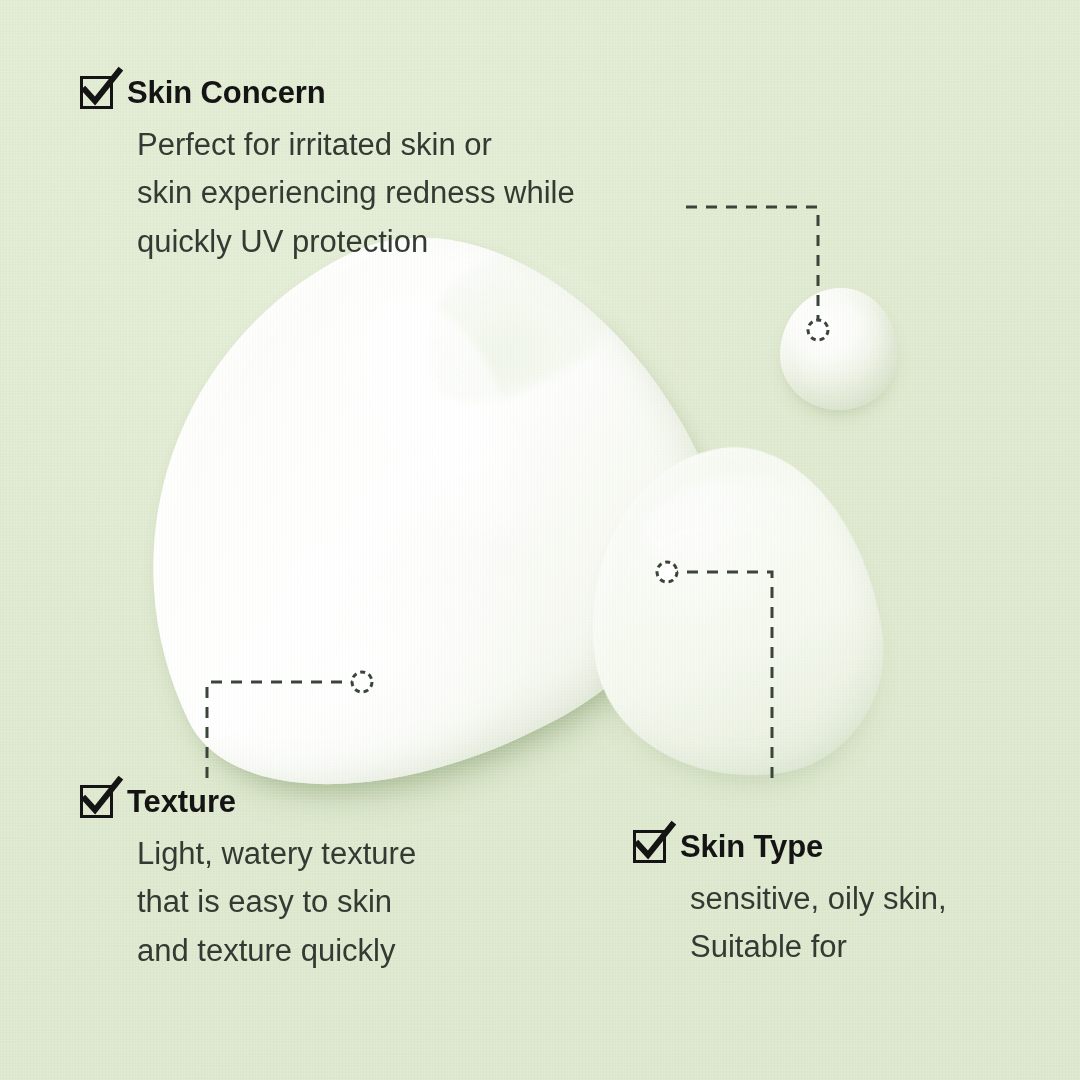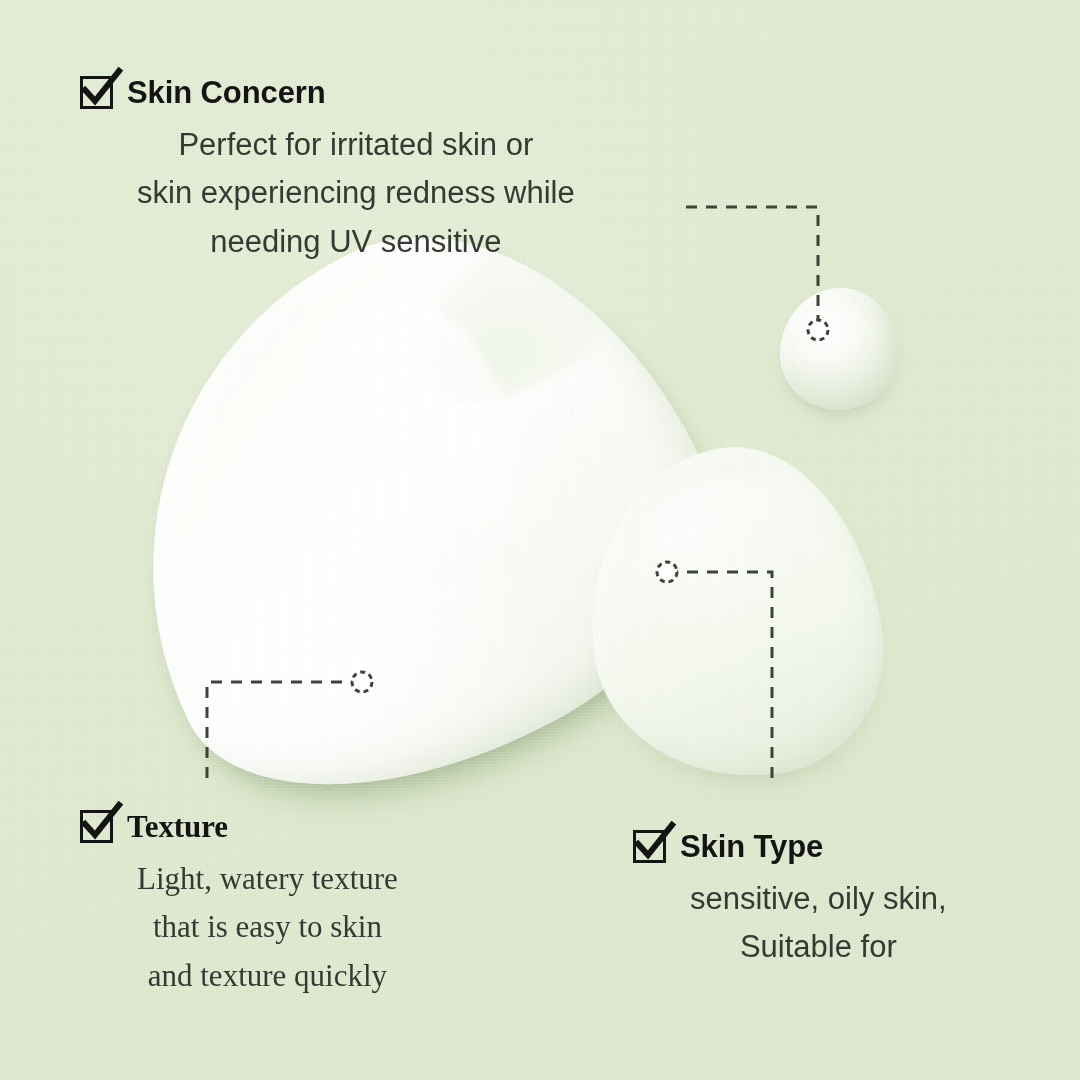--- a/index.html
+++ b/index.html
@@ -129,26 +129,26 @@
     position:absolute;left:0;top:0;width:100%;height:100%;
     border:3px solid #141414;box-sizing:border-box;background:transparent;
   }
   .checkbox svg{position:absolute;left:-2px;top:-8px;overflow:visible;}
   .feat-title{
     font-size:31px;font-weight:bold;color:#141414;
     letter-spacing:-.1px;line-height:1;white-space:nowrap;
   }
   .feat-body{
     font-size:31px;color:#333a33;line-height:1.56;
-    margin-top:12px;margin-left:57px;font-weight:400;text-align:center;
+    margin-top:12px;margin-left:57px;font-weight:400;
   }
   .feat-body .ln{display:block;white-space:nowrap;}
 
   #feature-skin-concern{left:80px;top:76px;}
-  #feature-texture{left:80px;top:810px;font-family:Liberation Serif, serif;}
+  #feature-texture{left:80px;top:785px;}
   #feature-skin-type{left:633px;top:830px;}
 </style>
 </head>
 <body>
 
 <div id="stage">
 
   <div class="shape" id="blob-main">
     <div class="body"></div>
     <div class="tip"></div>
@@ -188,21 +188,21 @@
         <span class="box"></span>
         <svg width="44" height="44" viewBox="0 0 44 44">
           <path d="M7 22 L17 33 L41 3" fill="none" stroke="#141414" stroke-width="6" stroke-linecap="square" stroke-linejoin="miter"></path>
         </svg>
       </span>
       <span class="feat-title">Skin Concern</span>
     </div>
     <div class="feat-body">
       <span class="ln">Perfect for irritated skin or</span>
       <span class="ln">skin experiencing redness while</span>
-      <span class="ln">needing UV sensitive</span>
+      <span class="ln">quickly UV protection</span>
     </div>
   </div>
 
   <div class="feature" id="feature-texture">
     <div class="feat-head">
       <span class="checkbox">
         <span class="box"></span>
         <svg width="44" height="44" viewBox="0 0 44 44">
           <path d="M7 22 L17 33 L41 3" fill="none" stroke="#141414" stroke-width="6" stroke-linecap="square" stroke-linejoin="miter"></path>
         </svg>

